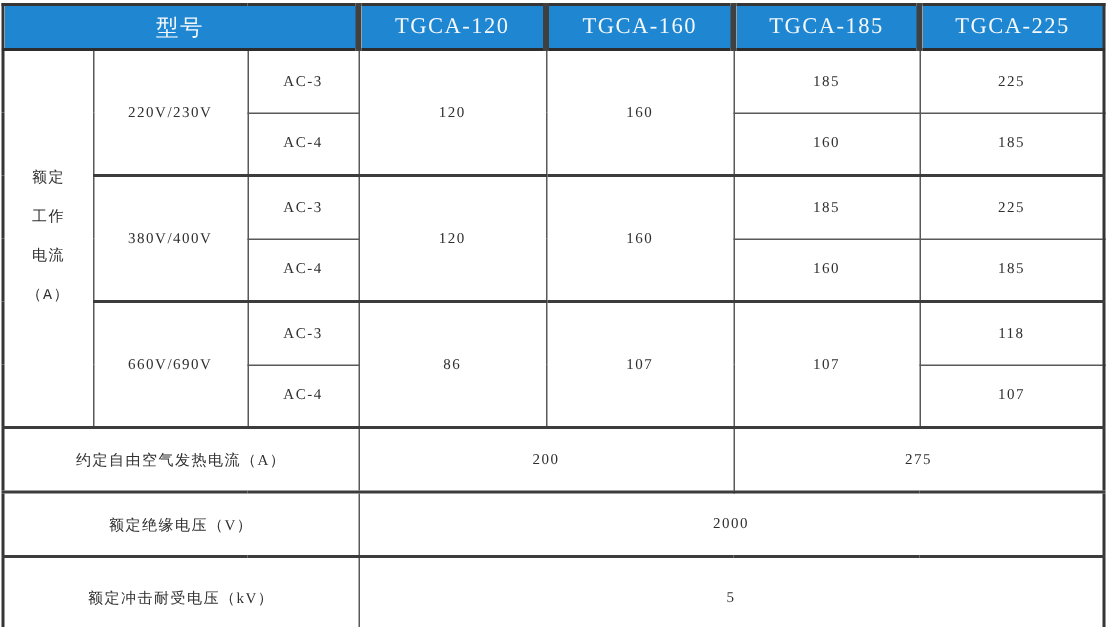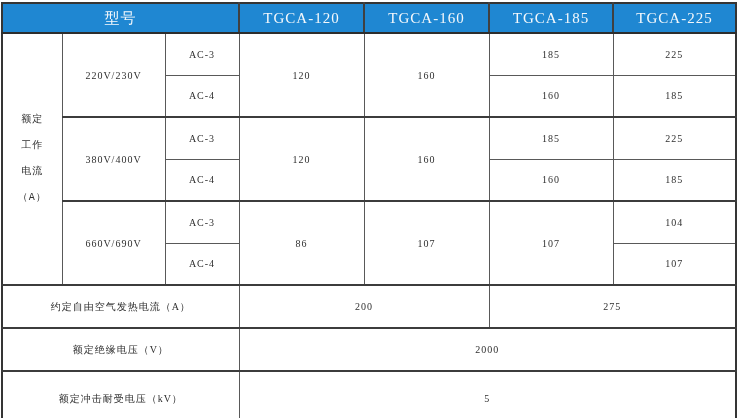--- a/index.html
+++ b/index.html
@@ -34,21 +34,21 @@
   
   tr.head td {
     background: #1f87d2;
     color: #f5f8fb;
     border: 1px solid #232323;
     border-bottom: 2px solid #2d2d2d;
     height: 28px;
     font-size: 15px;
     letter-spacing: 1px;
   }
-  tr.head td.bl2 { border-left: 2px solid #404040; }
+  tr.head td.bl2 { border-left: 4px solid #404040; }
   
   td.bl2 { border-left: 2px solid #3c3c3c; }
   
   tr.sep td { border-top: 2px solid #3c3c3c; }
   
   tr.r42 { height: 42px; }
   tr.r43 { height: 43px; margin-left: 26px; }
   tr.r41 { height: 55px; padding-left: 40px; }
   tr.partial { height: 10px; }
   
@@ -116,21 +116,21 @@
       <td class="bl2">160</td>
       <td class="bl2">185</td>
     </tr>
 
     <tr class="r42 sep">
       <td rowspan="2">660V/690V</td>
       <td>AC-3</td>
       <td rowspan="2" class="bl2">86</td>
       <td rowspan="2" class="bl2">107</td>
       <td rowspan="2" class="bl2">107</td>
-      <td class="bl2">104</td>
+      <td class="bl2">118</td>
     </tr>
 
     <tr class="r42">
       <td>AC-4</td>
       <td class="bl2">107</td>
     </tr>
 
     <tr class="r43 sep">
       <td colspan="3" class="cn">约定自由空气发热电流（A）</td>
       <td colspan="2" class="bl2">200</td>

